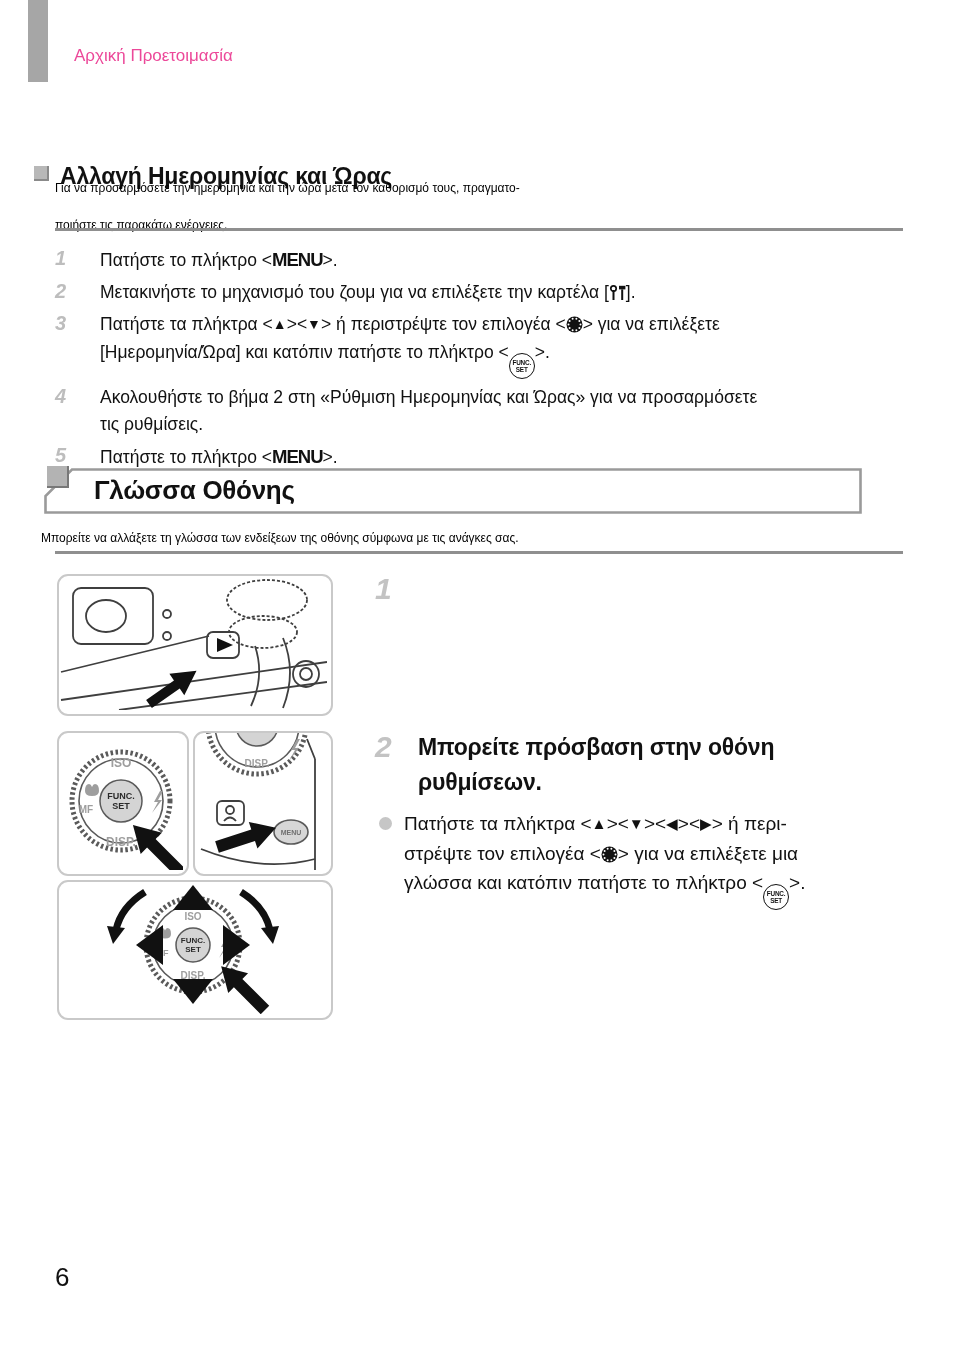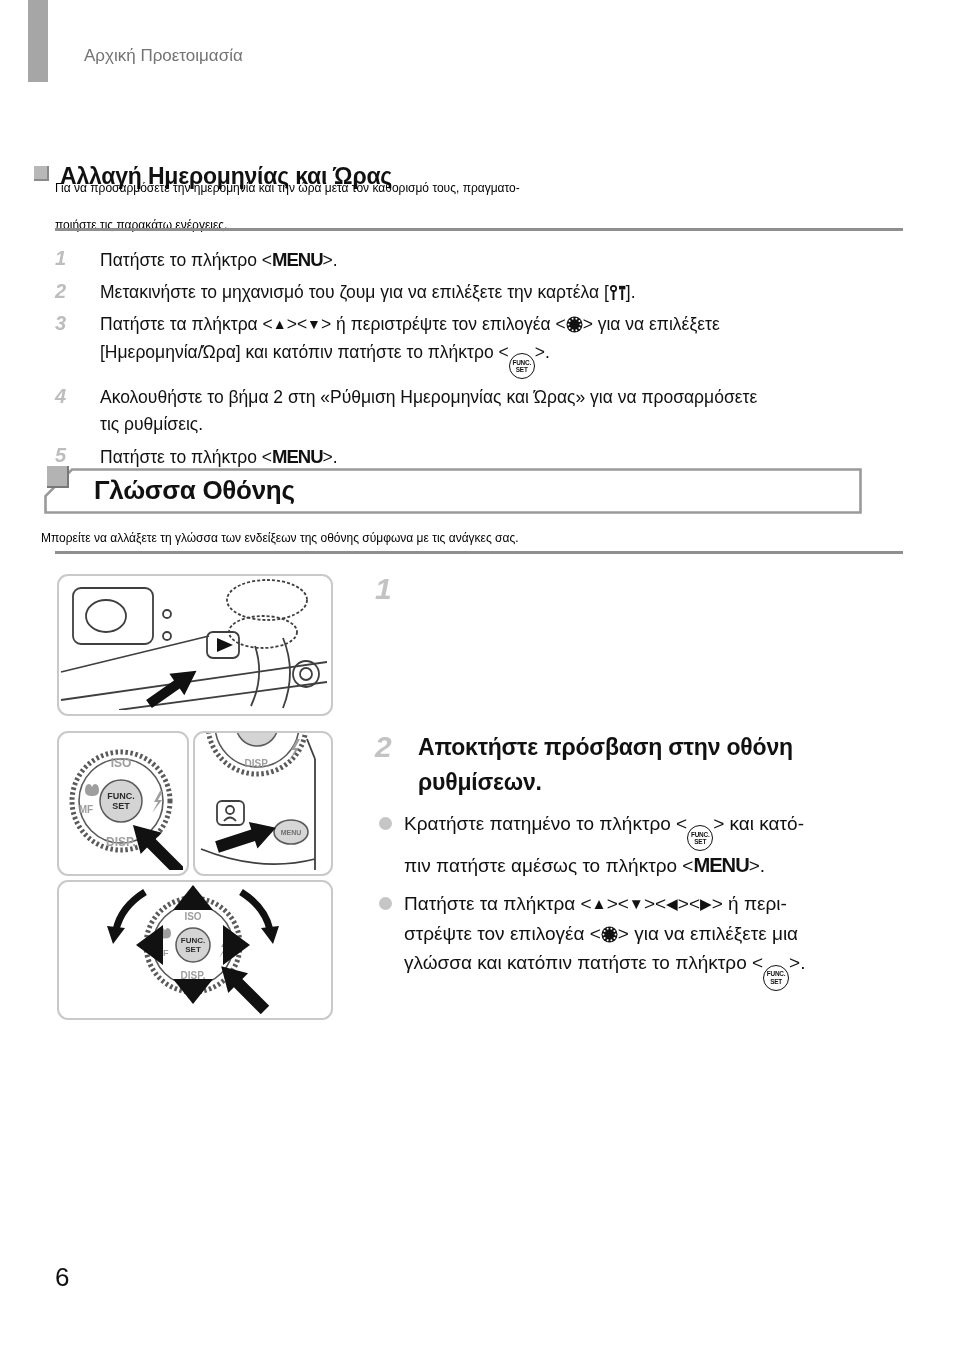--- a/index.html
+++ b/index.html
@@ -1,21 +1,21 @@
 <!DOCTYPE html>
 <html><head>
 <meta charset="utf-8">
 <style>
   html,body{margin:0;padding:0;background:#fff;}
   .page{position:relative;width:954px;height:1345px;background:#fff;overflow:hidden;
         font-family:"Liberation Sans","DejaVu Sans",sans-serif;color:#111;}
   .abs{position:absolute;}
 
   .chapter-bar{left:28px;top:0;width:20px;height:82px;background:#a6a6a6;}
-  .page-header{left:84px;top:46px;font-size:17px;color:#737373;}
+  .page-header{left:74px;top:46px;font-size:17px;color:#ec4899;}
 
   .sec-head{left:34px;top:136px;display:flex;align-items:flex-start;margin-top:27px;}
   .sq-icon{width:13px;height:13px;background:#b8b8b8;border-bottom:2px solid #8a8a8a;border-right:2px solid #8a8a8a;margin:3px 11px 0 0;}
   .sec-title{font-size:23px;font-weight:700;letter-spacing:-0.2px;}
 
   .body-text{font-size:12px;line-height:37px;color:#000000;}
   .intro1{left:55px;top:170px;width:820px;}
   .rule{height:3px;background:#8f8f8f;}
   .rule1{left:55px;top:228px;width:848px;}
   .rule2{left:55px;top:551px;width:848px;}
@@ -222,28 +222,21 @@
 
   <div class="abs rstep rstep1">
     <div class="rhead">
       <span class="rnum">1</span>
     </div>
   </div>
 
   <div class="abs rstep rstep2">
     <div class="rhead">
       <span class="rnum">2</span>
-      <span class="rtitle">Αποκτήστε πρόσβαση στην οθόνη ρυθμίσεων.</span>
-    </div>
-    <div class="brow">
-      <span class="bdot"></span>
-      <span class="btext">Κρατήστε πατημένο το πλήκτρο &lt;<span class="funcset">
-            <span>FUNC.</span>
-            <span>SET</span>
-          </span>&gt; και κατό-<br>πιν πατήστε αμέσως το πλήκτρο &lt;<span class="menu-cap">MENU</span>&gt;.</span>
+      <span class="rtitle">Μπορείτε πρόσβαση στην οθόνη ρυθμίσεων.</span>
     </div>
     <div class="brow">
       <span class="bdot"></span>
       <span class="btext">Πατήστε τα πλήκτρα &lt;<span class="tri">▲</span>&gt;&lt;<span class="tri">▼</span>&gt;&lt;<span class="tri">◀</span>&gt;&lt;<span class="tri">▶</span>&gt; ή περι-<br>στρέψτε τον επιλογέα &lt;<span><svg class="ic-svg" width="17" height="17" viewBox="0 0 17 17">
               <circle cx="8.5" cy="8.5" r="8" fill="#111"></circle>
               <circle cx="14.50" cy="8.50" r="1" fill="#fff"></circle>
               <circle cx="13.35" cy="12.03" r="1" fill="#fff"></circle>
               <circle cx="10.35" cy="14.21" r="1" fill="#fff"></circle>
               <circle cx="6.65" cy="14.21" r="1" fill="#fff"></circle>
               <circle cx="3.65" cy="12.03" r="1" fill="#fff"></circle>

